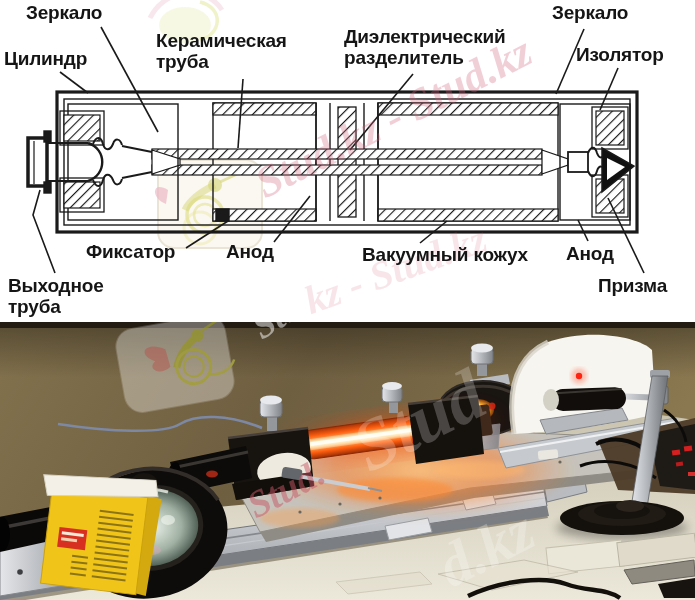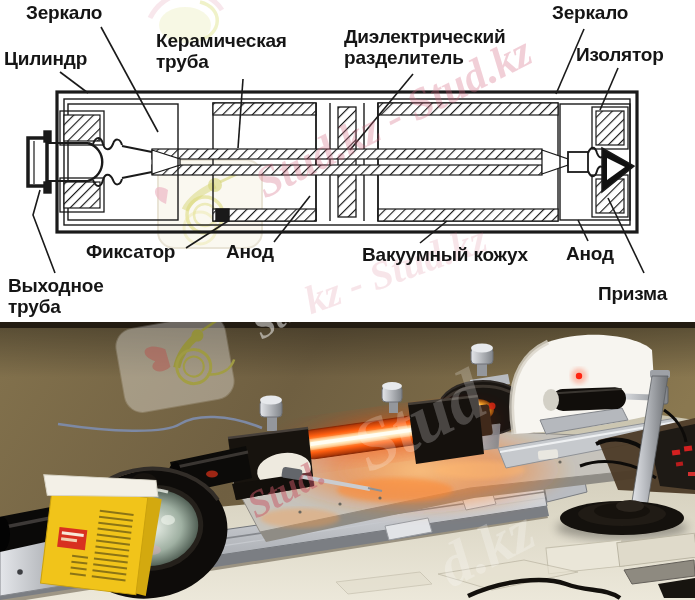--- a/index.html
+++ b/index.html
@@ -135,21 +135,21 @@
     <div class="lbl" style="left:26px;top:3px;width:102px">Зеркало</div>
     <div class="lbl" style="left:156px;top:31px;width:146px">Керамическая труба</div>
     <div class="lbl" style="left:4px;top:49px;width:104px">Цилиндр</div>
     <div class="lbl" style="left:344px;top:27px;width:188px">Диэлектрический разделитель</div>
     <div class="lbl" style="left:552px;top:3px;width:104px">Зеркало</div>
     <div class="lbl" style="left:86px;top:242px;width:104px">Фиксатор</div>
     <div class="lbl" style="left:576px;top:45px;width:112px">Изолятор</div>
     <div class="lbl" style="left:226px;top:242px;width:76px">Анод</div>
     <div class="lbl" style="left:362px;top:245px;width:206px">Вакуумный кожух</div>
     <div class="lbl" style="left:566px;top:244px;width:70px">Анод</div>
-    <div class="lbl" style="left:598px;top:284px;width:94px">Призма</div>
+    <div class="lbl" style="left:598px;top:276px;width:94px">Призма</div>
     <div class="lbl" style="left:8px;top:276px;width:104px">Выходное труба</div>
   </div>
 
   <div class="photo">
     <svg width="695" height="278" viewBox="0 0 695 278">
       <defs>
         <linearGradient id="wallG" x1="0" y1="0" x2="1" y2="0.25">
           <stop offset="0" stop-color="#83724d"></stop>
             <stop offset="0.45" stop-color="#6f5f41"></stop>
           <stop offset="0.8" stop-color="#7e6d49"></stop>

